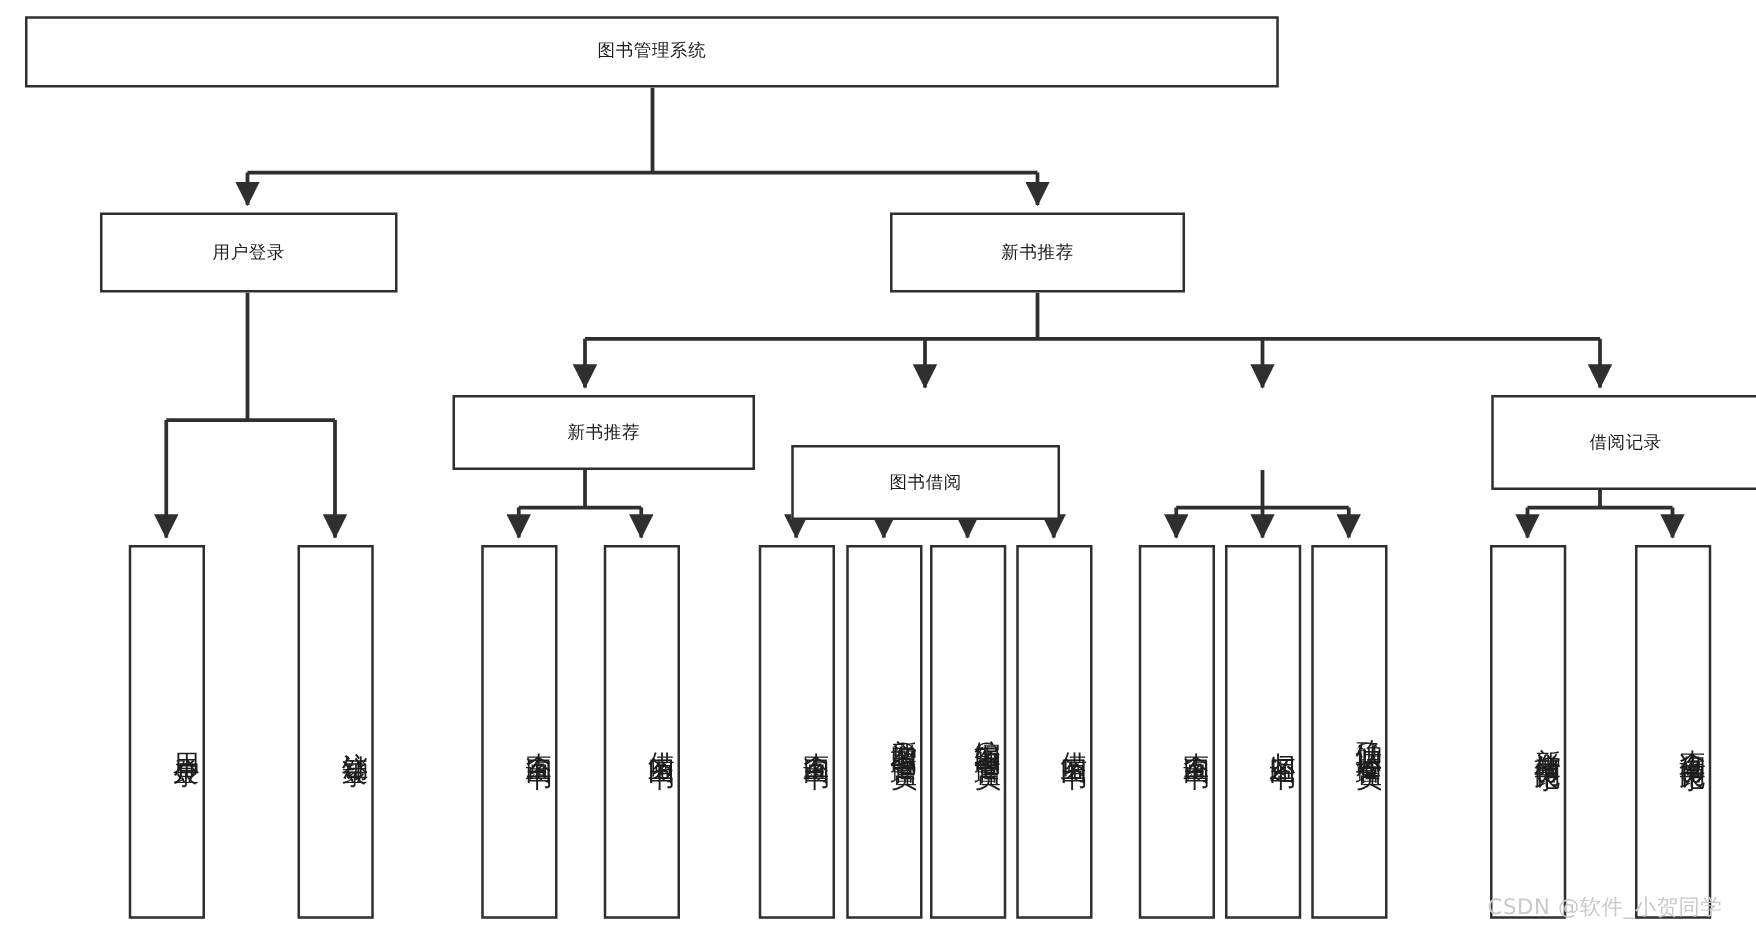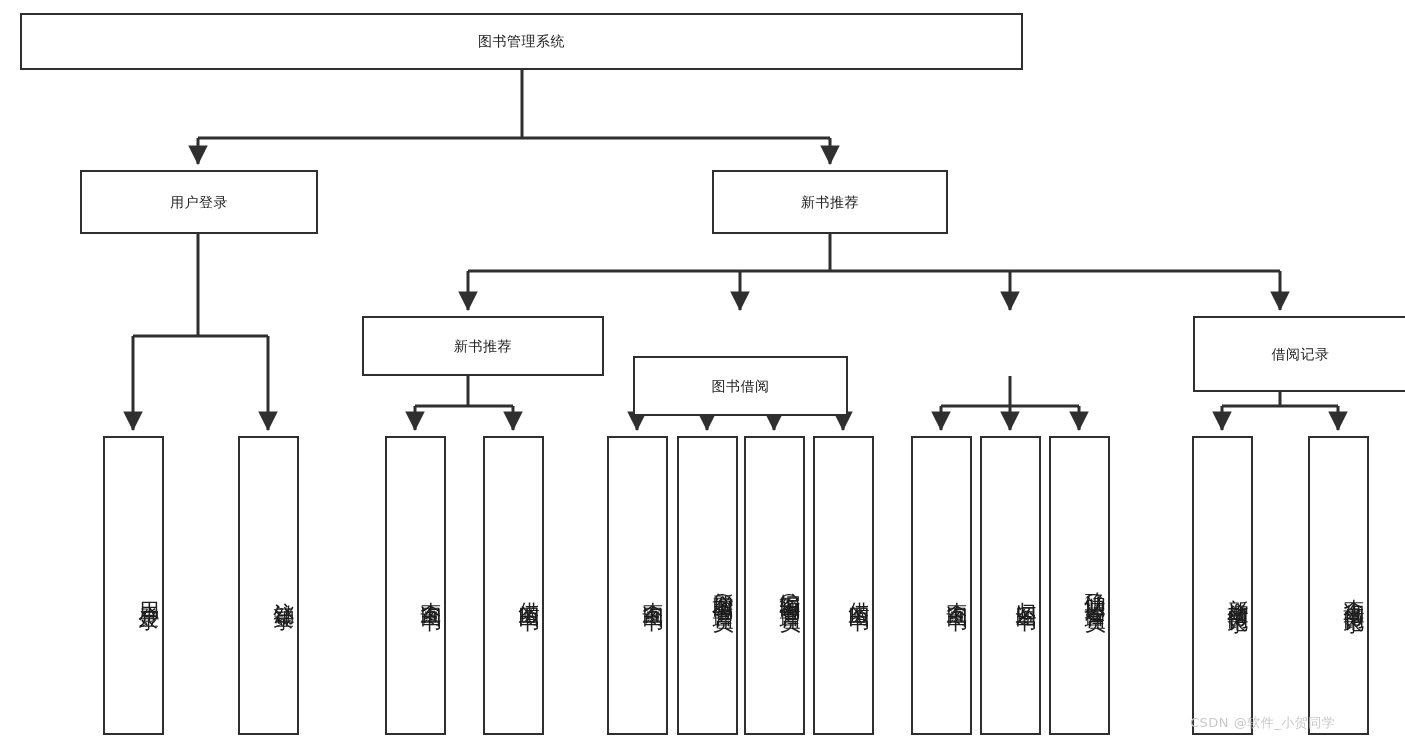--- a/index.html
+++ b/index.html
@@ -51,21 +51,21 @@
     padding-top: 6px;
   }
   .node-label {
     display: block;
     white-space: nowrap;
   }
   #watermark {
     position: absolute;
     left: 1190px;
     top: 714px;
-    font-size: 13px;
+    font-size: 17px;
     color: #c9c9c9;
     white-space: nowrap;
     letter-spacing: 0.5px;
   }
 </style>
 </head>
 <body>
 
 <div id="canvas">
 

